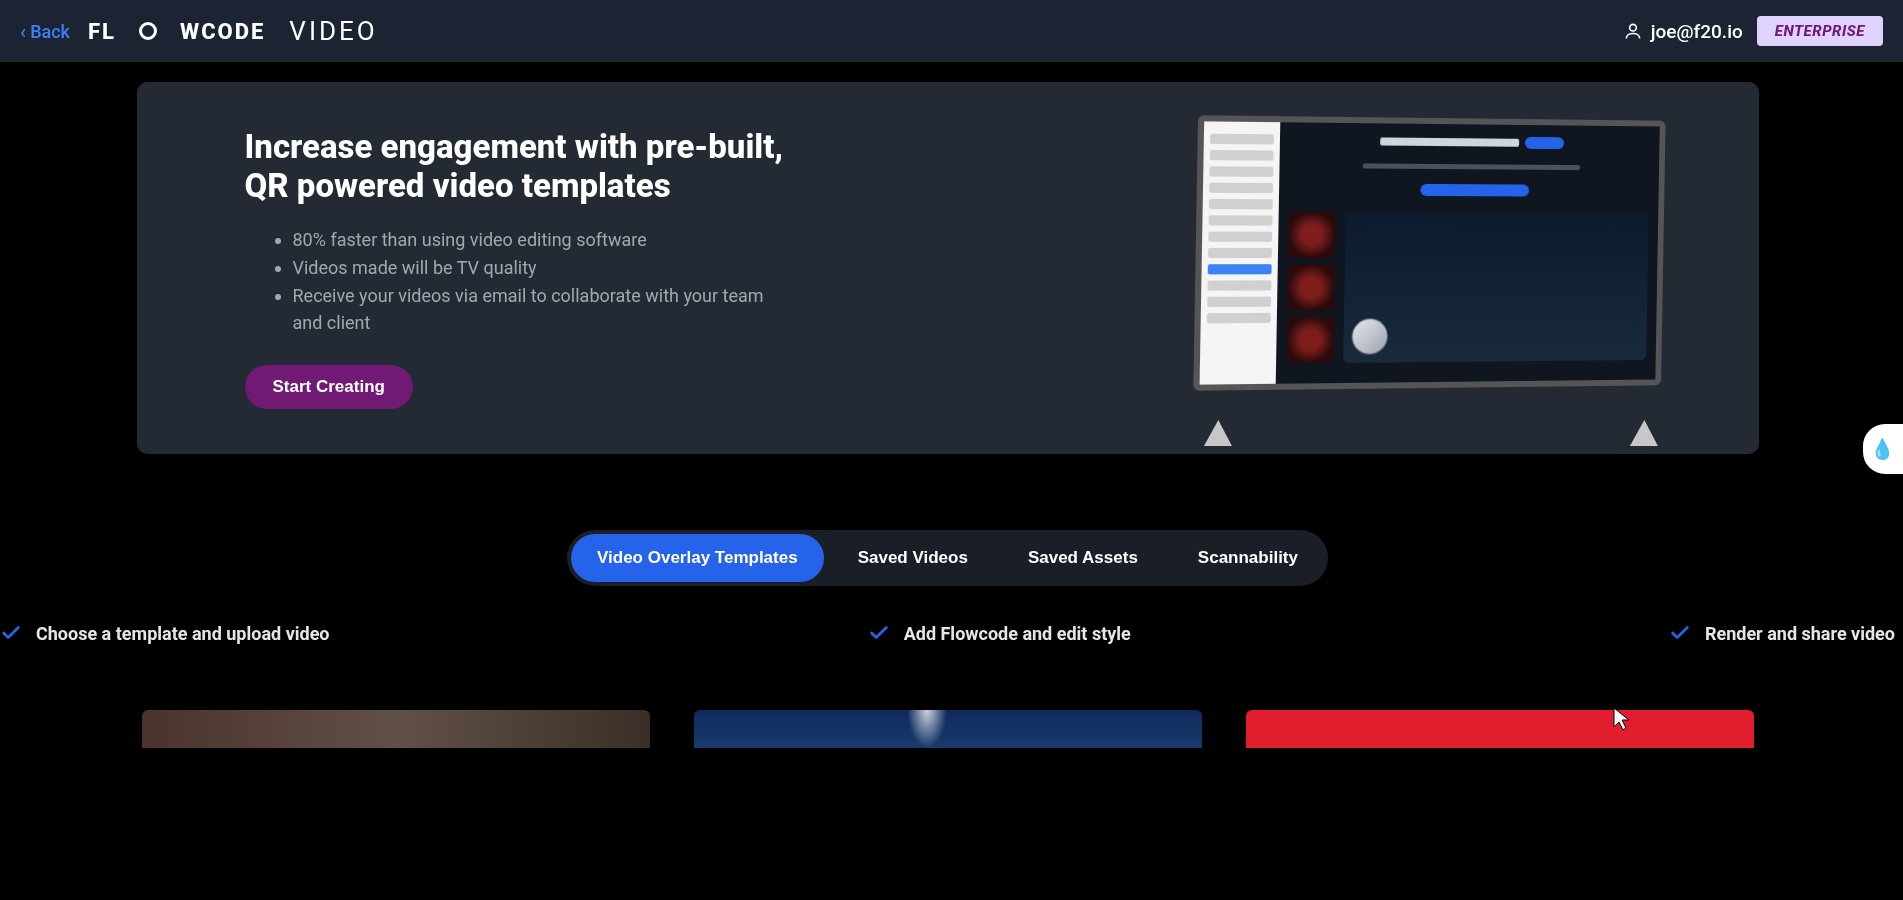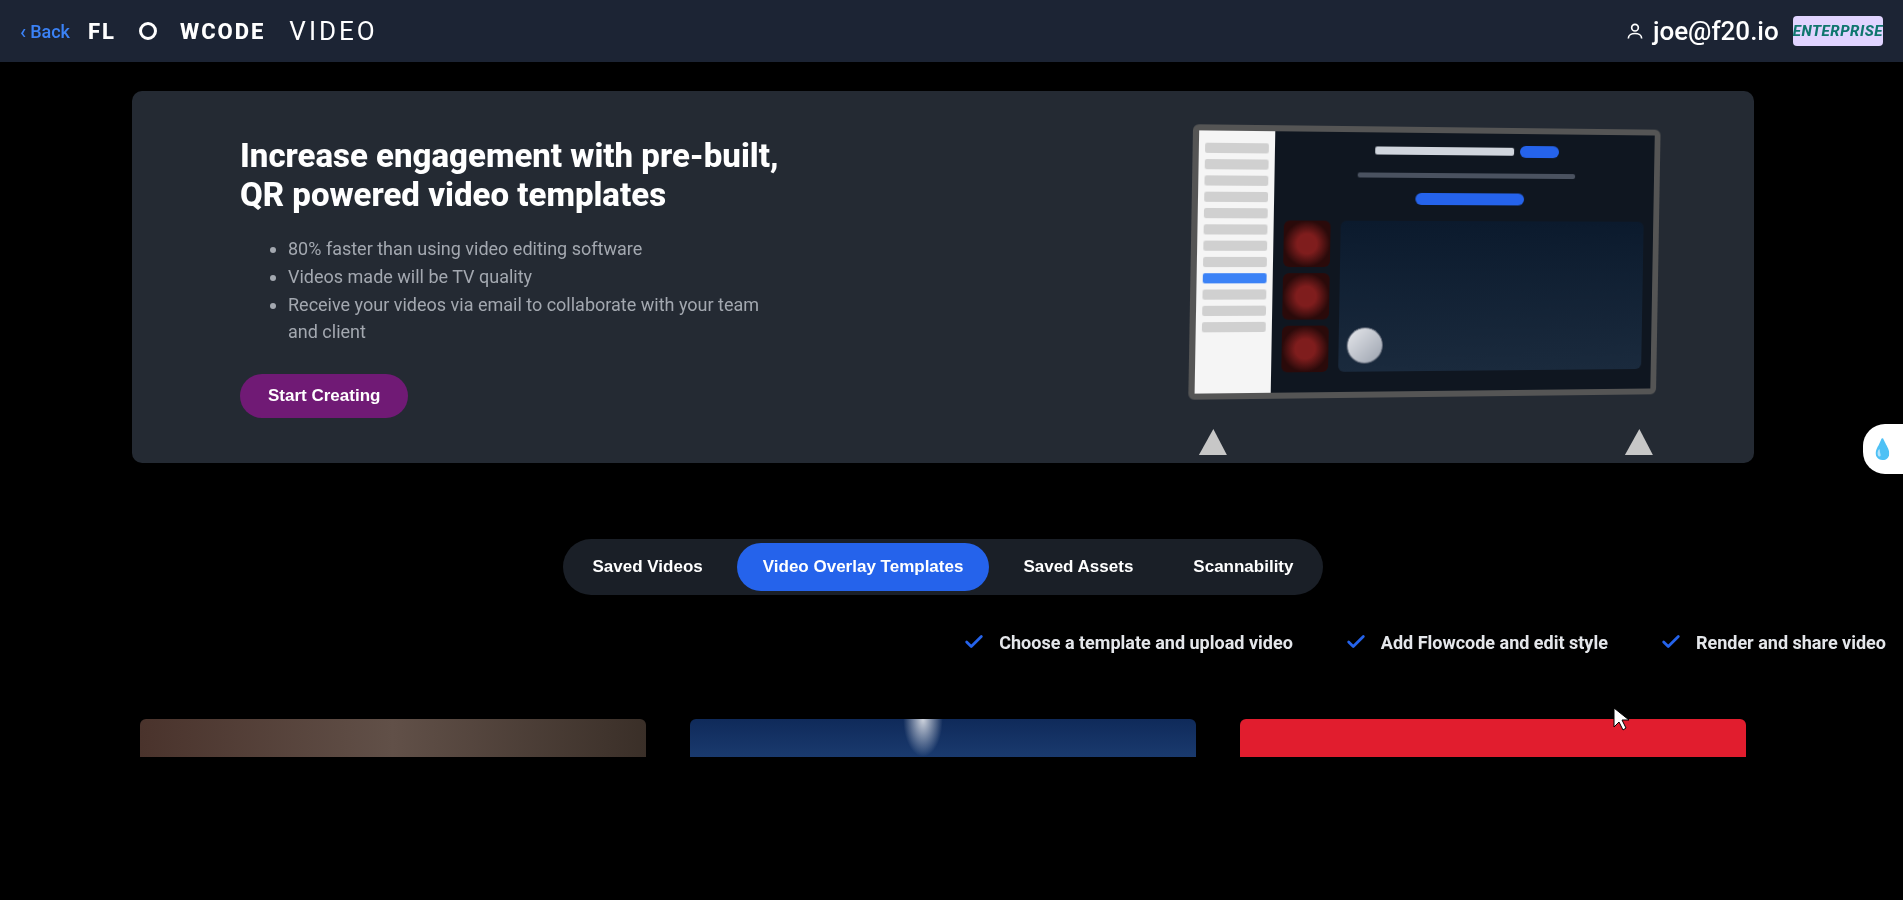--- a/index.html
+++ b/index.html
@@ -53,40 +53,39 @@
       border: 3px solid #fff;
       border-radius: 50%;
       vertical-align: middle;
       margin: 0 -1px;
     }
     .header-right { display: flex; align-items: center; gap: 14px; }
     .user-email {
       display: flex;
       align-items: center;
       gap: 8px;
-      font-size: 26px;
+      font-size: 19px;
       font-weight: 500;
       color: #fff;
     }
     .user-icon-svg { width: 20px; height: 20px; }
     .enterprise-badge {
       background: #e0d4ff;
-      color: #0f766e;
+      color: #701a75;
       font-weight: 800;
       font-style: italic;
       font-size: 15px;
-      padding: 6px 0;
+      padding: 6px 18px;
       border-radius: 4px;
       letter-spacing: 0.5px;
     }
 
     
     .main {
-      padding: 20px 17px 0 0;
-      margin-top: 9px;
+      padding: 20px 8px 0 0;
     }
 
     
     .hero-card {
       background: #242a33;
       border-radius: 10px;
       margin: 0 auto;
       width: 1622px;
       display: flex;
       justify-content: space-between;
@@ -213,21 +212,21 @@
     .section-title {
       text-align: center;
       font-size: 36px;
       font-weight: 800;
       margin-top: 48px;
     }
 
     
     .steps {
       display: flex;
-      justify-content: flex-end;
+      justify-content: space-between;
       gap: 52px;
       margin-top: 36px;
     }
     .step {
       display: flex;
       align-items: center;
       gap: 14px;
       font-size: 18px;
       font-weight: 700;
       color: #e4e6ea;
@@ -374,22 +373,22 @@
       </div>
       <div class="tv-stand">
         <div class="tv-leg"></div>
         <div class="tv-leg"></div>
       </div>
     </div>
   </section>
 
   <div class="tabs-wrap">
     <div class="tabs">
+      <button class="tab active">Video Overlay Templates</button>
       <button class="tab">Saved Videos</button>
-      <button class="tab active">Video Overlay Templates</button>
       <button class="tab">Saved Assets</button>
       <button class="tab">Scannability</button>
     </div>
   </div>
 
 
   <div class="steps">
     <div class="step">
       <svg class="check-icon" viewBox="0 0 24 24" fill="none" stroke="currentColor" stroke-width="3" stroke-linecap="round" stroke-linejoin="round">
           <polyline points="20 6 9 17 4 12"></polyline>

